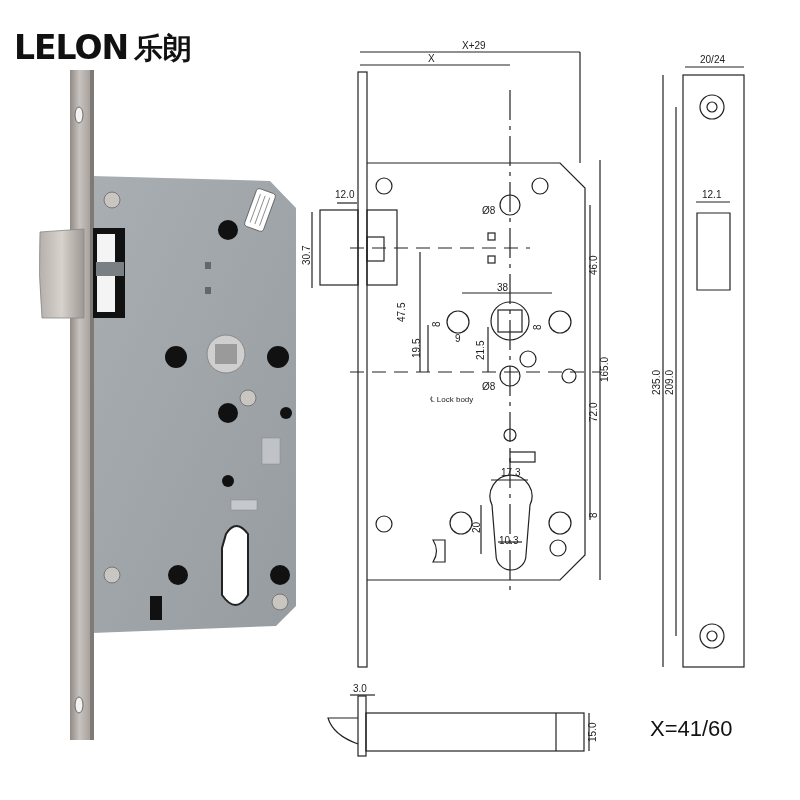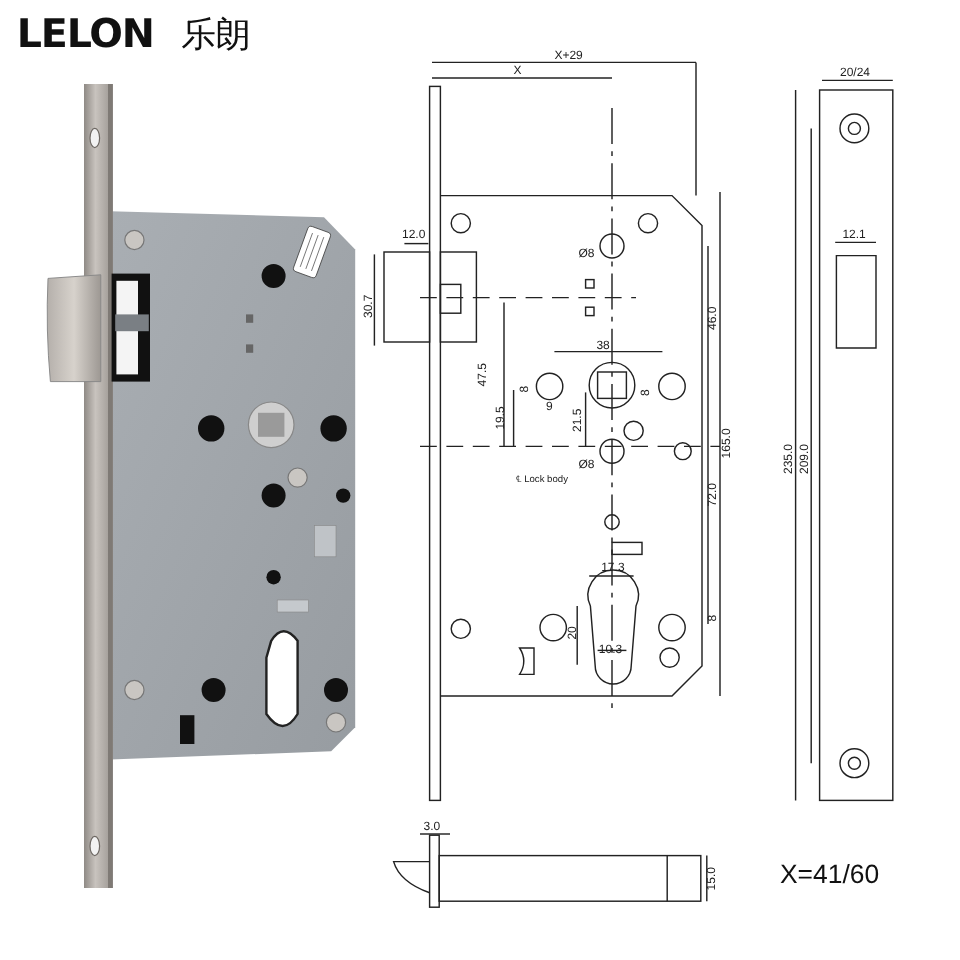--- a/index.html
+++ b/index.html
@@ -1,19 +1,19 @@
 <!DOCTYPE html>
 <html><head>
 <meta charset="utf-8">
 <style>
   html,body{margin:0;padding:0;background:#ffffff;}
   body{width:800px;height:800px;position:relative;overflow:hidden;font-family:"Liberation Sans",sans-serif;}
-  .logo{position:absolute;left:14px;top:8px;height:40px;display:flex;align-items:center;gap:17px;}
+  .logo{position:absolute;left:14px;top:28px;height:40px;display:flex;align-items:center;}
   .logo-latin{font-family:"DejaVu Sans",sans-serif;font-weight:bold;font-size:33px;letter-spacing:-1px;color:#111;line-height:40px;}
-  .logo-cn{font-family:"DejaVu Sans",sans-serif;font-weight:normal;font-size:29px;color:#111;margin-left:6px;line-height:40px;}
+  .logo-cn{font-family:"DejaVu Sans",sans-serif;font-weight:bold;font-size:29px;color:#111;margin-left:6px;line-height:40px;}
   svg{position:absolute;left:0;top:0;}
   .dim{font-family:"Liberation Sans",sans-serif;font-size:10px;fill:#222;}
   .big{position:absolute;left:650px;top:716px;font-family:"Liberation Sans",sans-serif;font-size:22px;color:#111;}
 </style>
 </head>
 <body>
 
 <div class="logo">
   <span class="logo-latin">LELON</span>
   <span class="logo-cn">乐朗</span>

